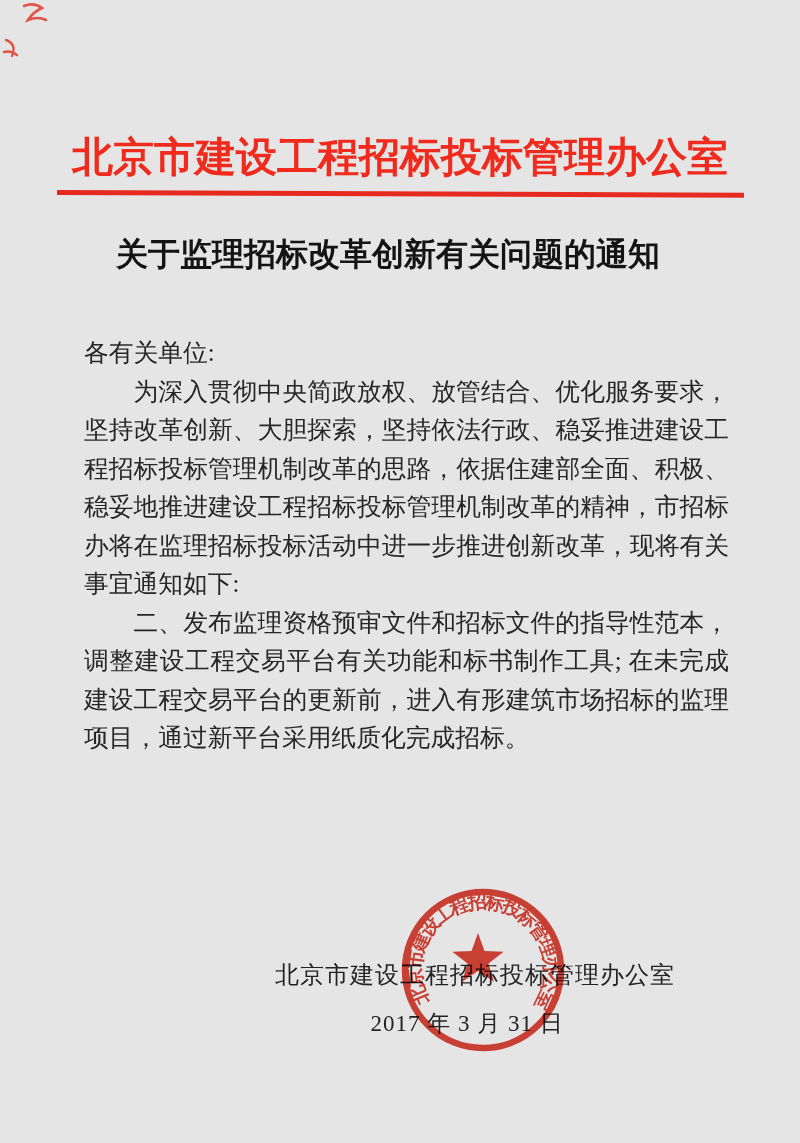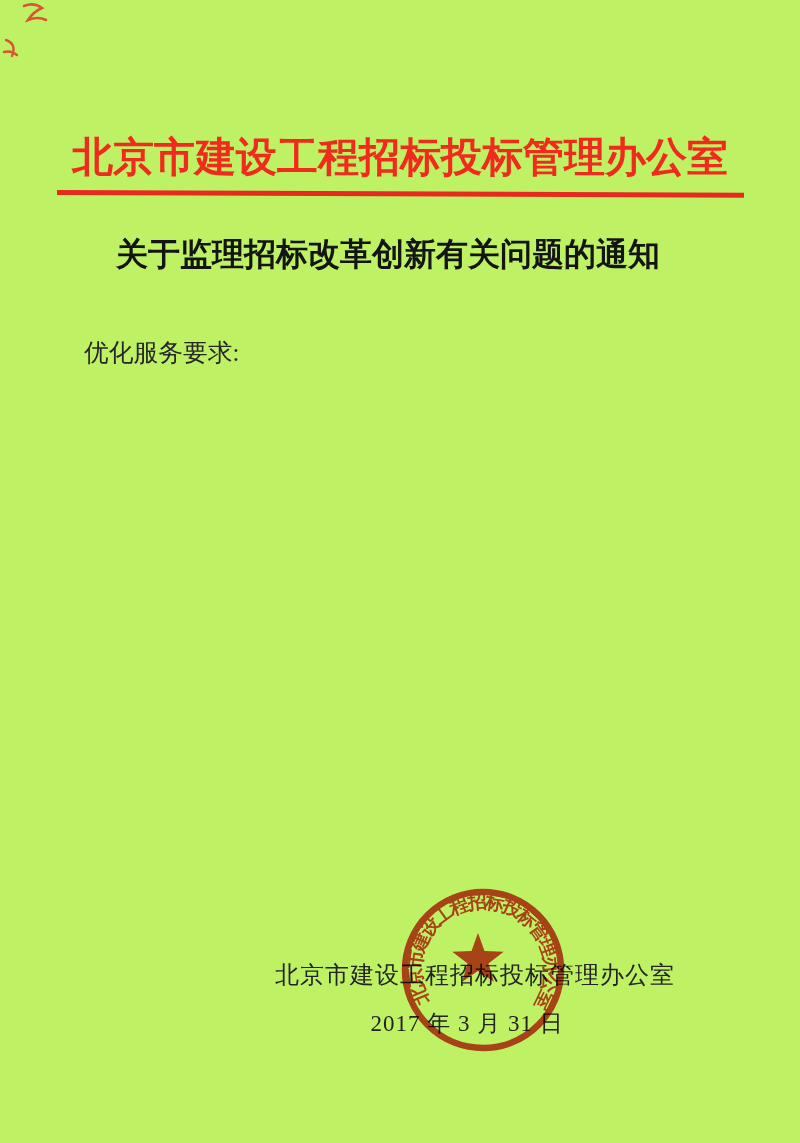--- a/index.html
+++ b/index.html
@@ -1,19 +1,19 @@
 <!DOCTYPE html>
 <html><head>
 <meta charset="utf-8">
 <style>
   html,body{margin:0;padding:0;background:#ffffff;}
   .page{
     position:relative;
     width:800px;height:1143px;
-    background:#bef264;
+    background:#e5e5e5;
     overflow:hidden;
     font-family:"Liberation Serif","DejaVu Serif",serif;
   }
   .letterhead{
     position:absolute;top:130px;left:0;width:800px;
     text-align:center;
     font-size:41px;font-weight:bold;
     color:#f02a1c;
     letter-spacing:0px;
     white-space:nowrap;
@@ -71,21 +71,23 @@
     <path d="M6 40 q11 4 6 16 M4 52 q7 -2 13 3" fill="none" stroke="#e03a2c" stroke-width="2.4" stroke-linecap="round"></path>
   </svg>
 
   <div class="letterhead">北京市建设工程招标投标管理办公室</div>
 
   <div class="red-rule"></div>
 
   <div class="doc-title">关于监理招标改革创新有关问题的通知</div>
 
   <div class="body-text">
-    <p>优化服务要求:</p>
+    <p>各有关单位:</p>
+    <p class="para">为深入贯彻中央简政放权、放管结合、优化服务要求，坚持改革创新、大胆探索，坚持依法行政、稳妥推进建设工程招标投标管理机制改革的思路，依据住建部全面、积极、稳妥地推进建设工程招标投标管理机制改革的精神，市招标办将在监理招标投标活动中进一步推进创新改革，现将有关事宜通知如下:</p>
+    <p class="para">二、发布监理资格预审文件和招标文件的指导性范本，调整建设工程交易平台有关功能和标书制作工具; 在未完成建设工程交易平台的更新前，进入有形建筑市场招标的监理项目，通过新平台采用纸质化完成招标。</p>
   </div>
 
   <div class="signoff">
     <div class="org">北京市建设工程招标投标管理办公室</div>
     <div class="date">2017 年 3 月 31 日</div>
   </div>
 
   <svg class="seal" viewBox="0 0 184 184">
     <circle cx="92" cy="92" r="78" fill="none" stroke="#dd3628" stroke-width="6.5"></circle>
     <path d="M87 55 L93.47 73.10 L112.68 73.66 L97.46 85.40 L102.87 103.84 L87 93 L71.13 103.84 L76.54 85.40 L61.32 73.66 L80.53 73.10 Z" fill="#dd3628"></path>

